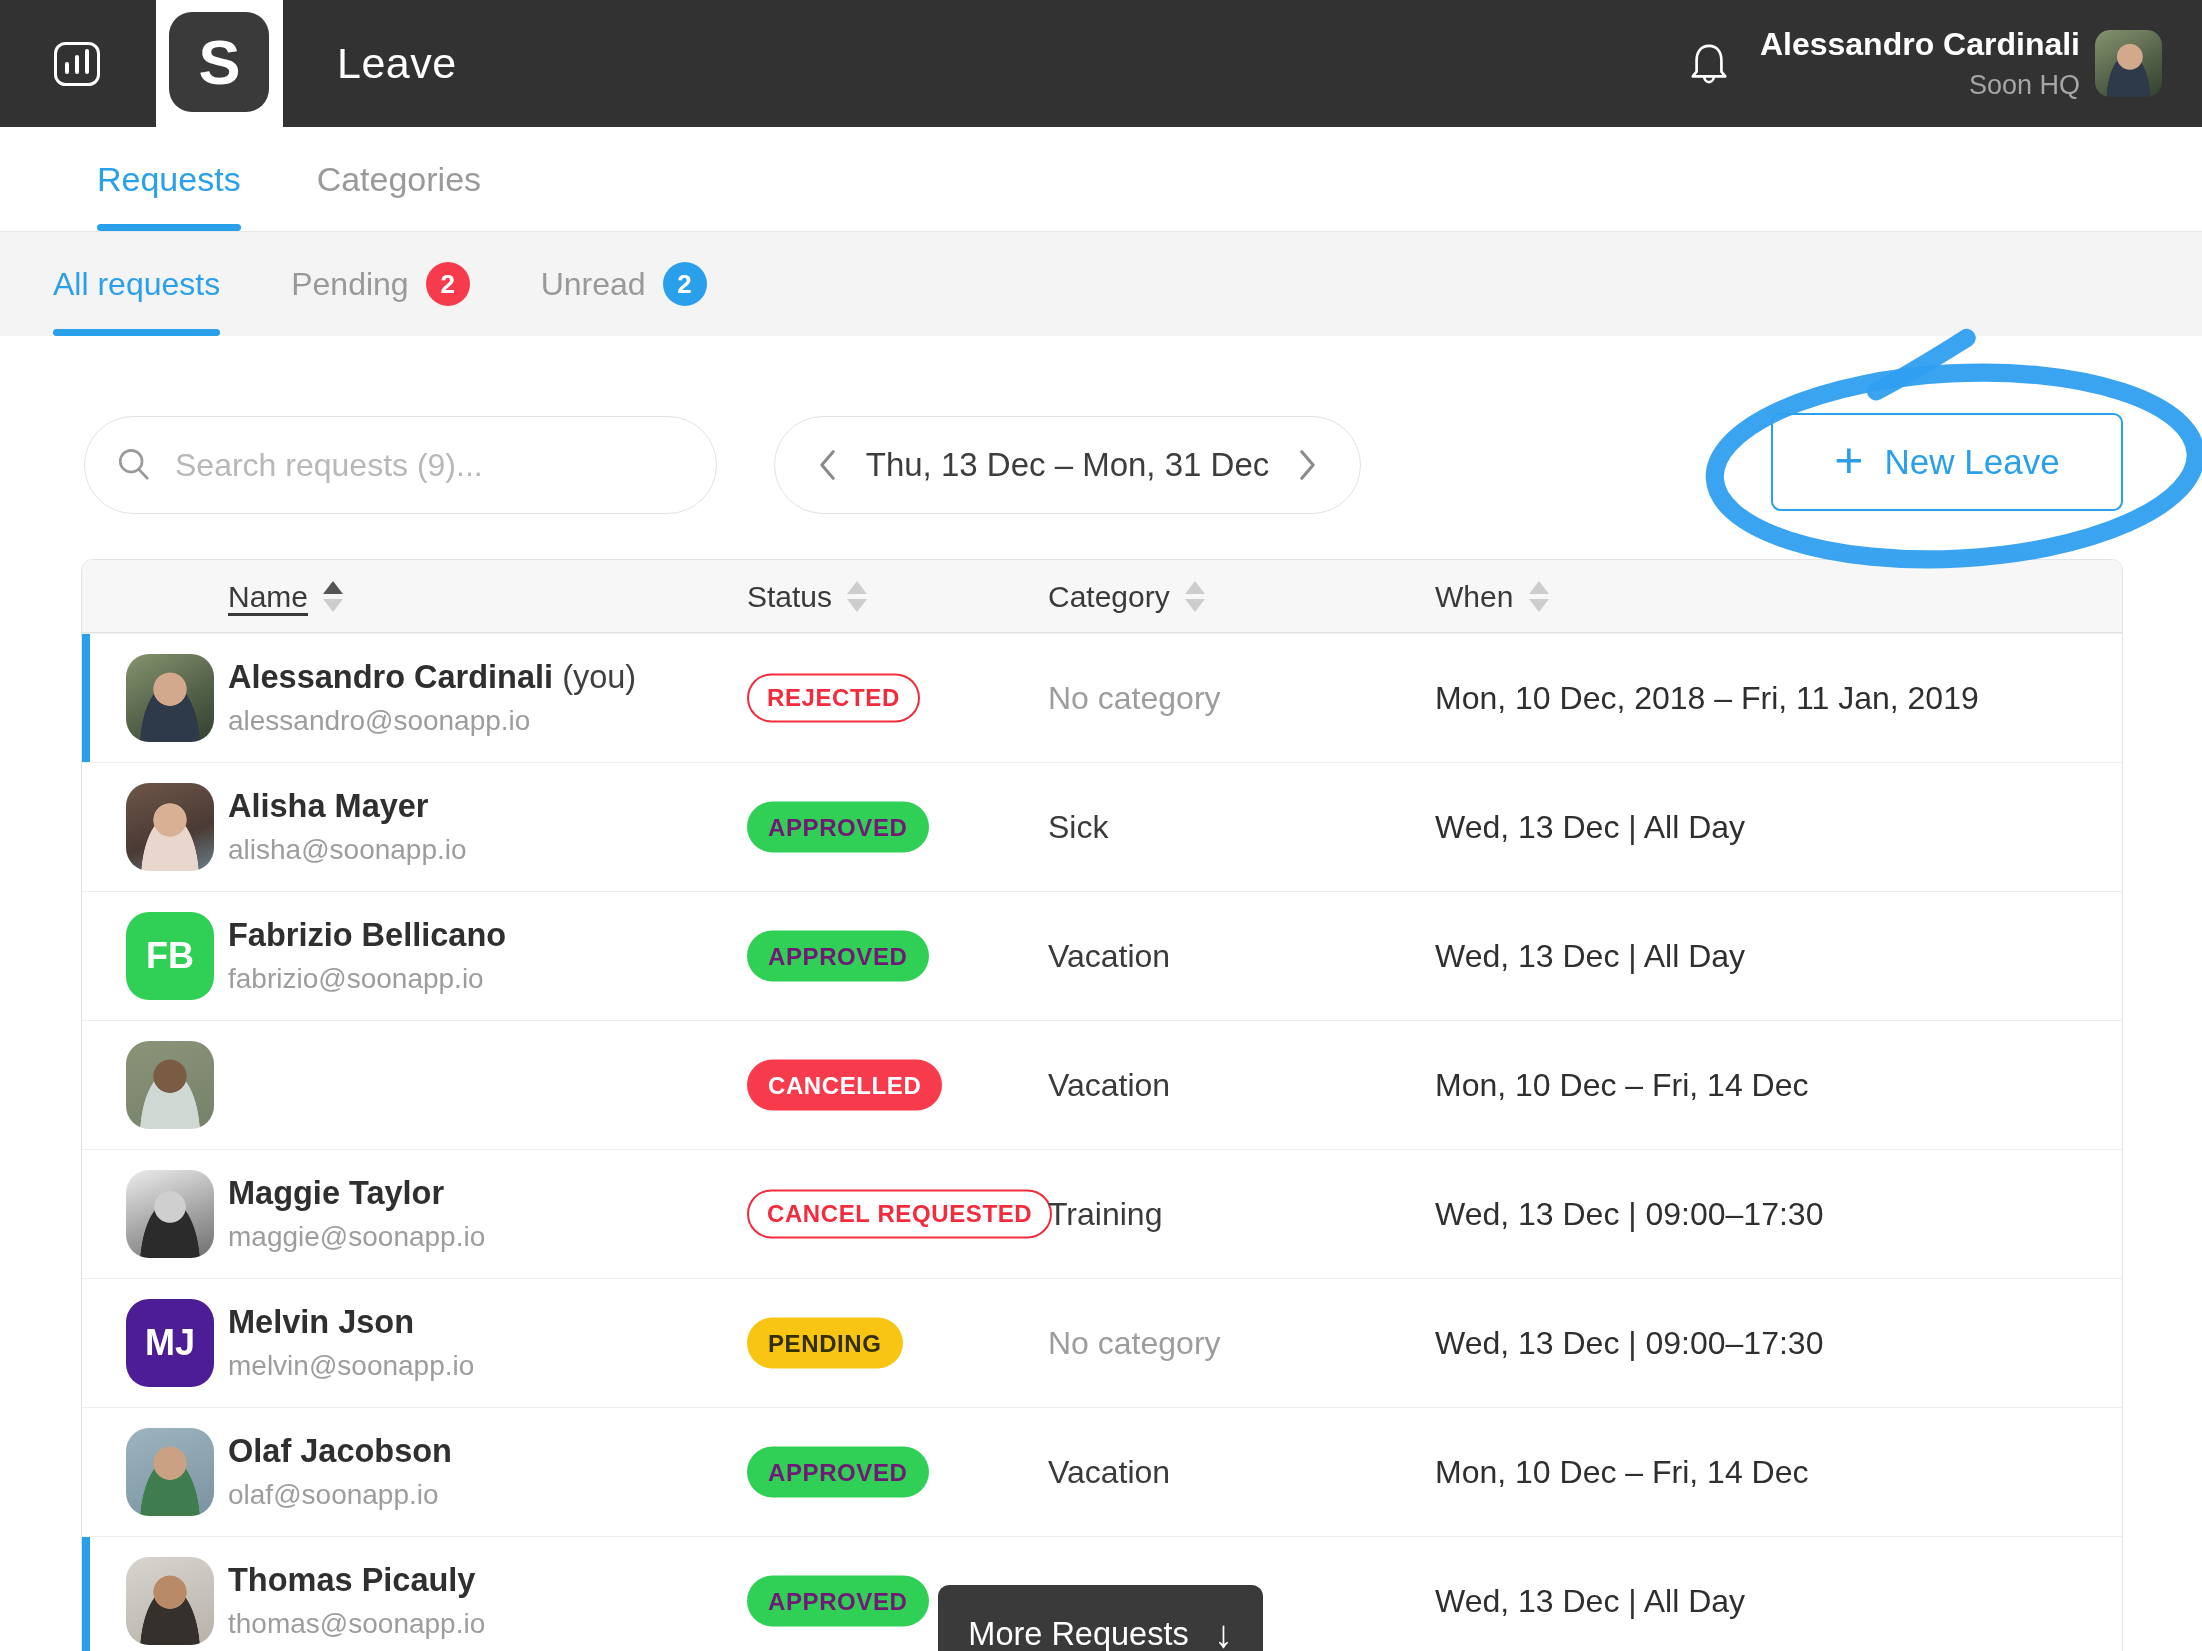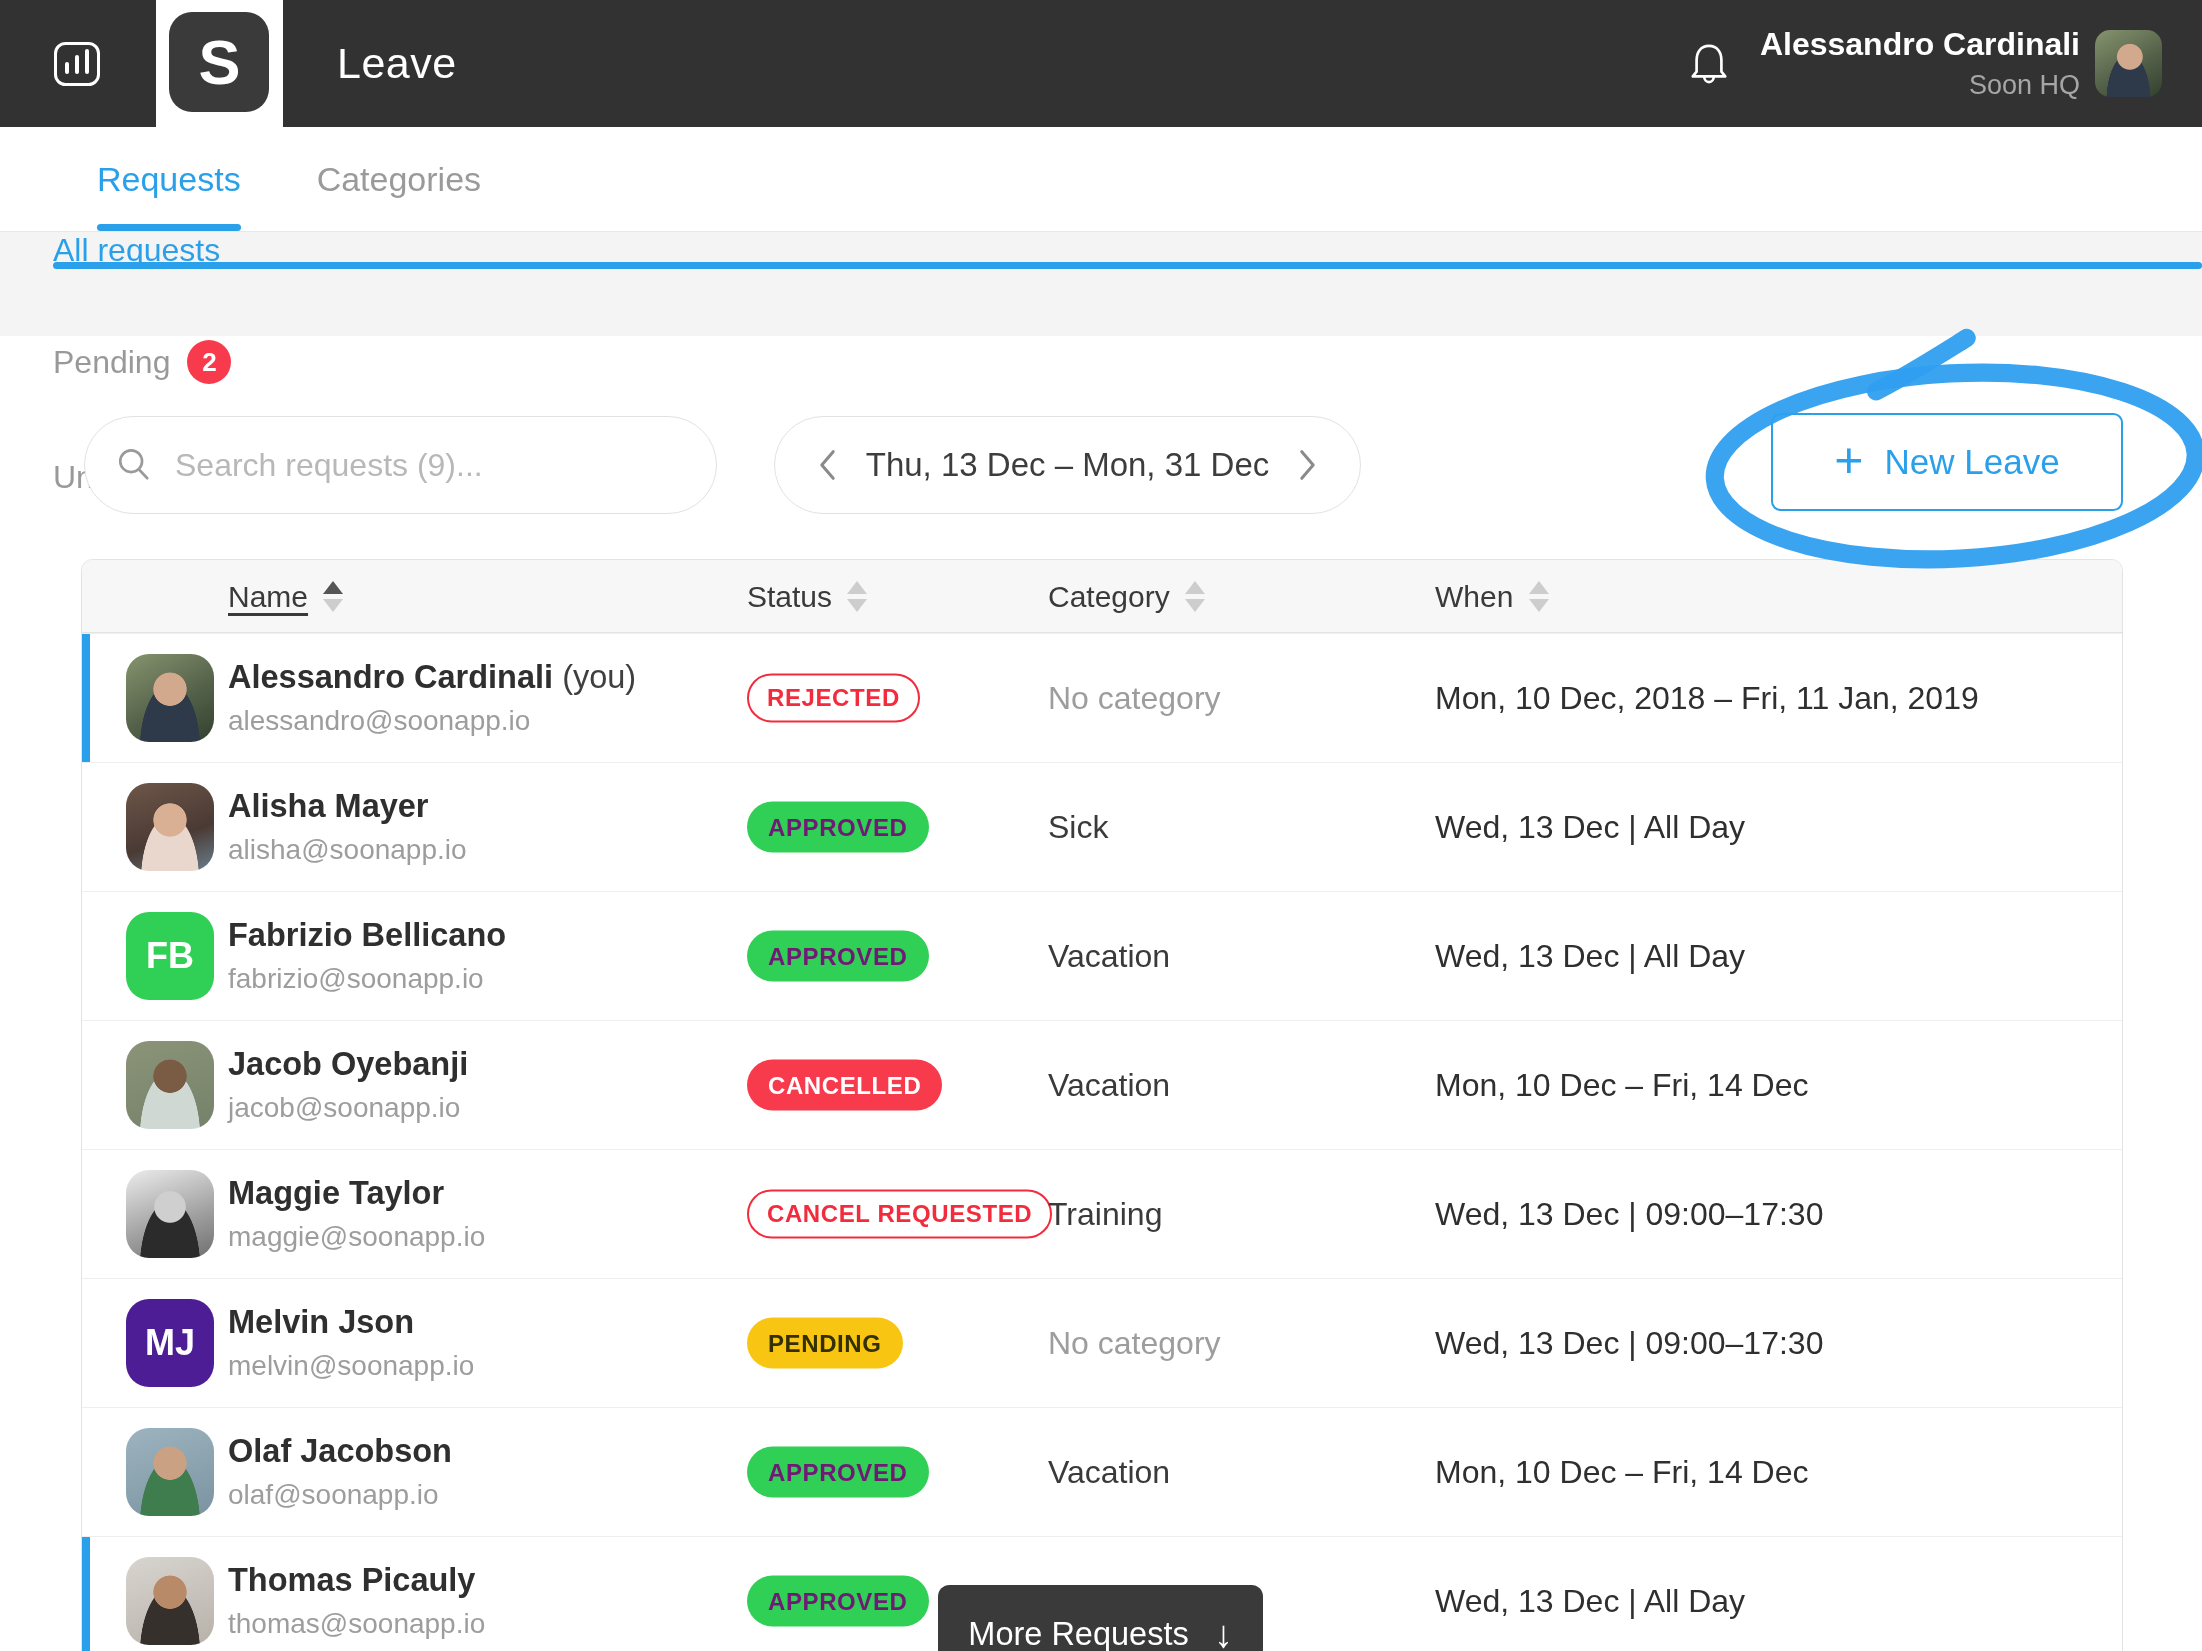--- a/index.html
+++ b/index.html
@@ -24,21 +24,21 @@
                 radial-gradient(ellipse at 50% 105%, #2e3a4a 0 46%, rgba(0,0,0,0) 47%),
                 linear-gradient(150deg,#87946f 0%,#55624a 55%,#31402f 100%); }
 
   
   .tabrow { height:104px; display:flex; align-items:stretch; padding-left:53px; gap:76px; background:#fff;margin-left:44px; }
   .tab { display:flex; align-items:center; font-size:34px; position:relative; cursor:pointer; }
   .tab.active { color:#2aa0ea; }
   .tab.active::after { content:""; position:absolute; left:0; right:0; bottom:0; height:6.7px; background:#2aa0ea; border-radius:3.8px; }
   .tab.inactive { color:#9a9a9a; }
 
-  .subtabs { height:105px; background:#f4f4f4; border-top:1.9px solid #e8e8e8; display:flex; align-items:stretch; padding-left:53px; gap:71px;flex-direction:column; }
+  .subtabs { height:105px; background:#f4f4f4; border-top:1.9px solid #e8e8e8; display:flex; align-items:stretch; padding-left:53px; gap:71px; }
   .subtab { display:flex; align-items:center; gap:17px; font-size:32px; color:#999; position:relative; cursor:pointer; }
   .subtab.active { color:#2aa0ea; }
   .subtab.active::after { content:""; position:absolute; left:0; right:0; bottom:0; height:6.7px; background:#2aa0ea; border-radius:3.8px; }
   .badge { width:44px; height:44px; border-radius:50%; display:flex; align-items:center; justify-content:center; color:#fff; font-size:26px; font-weight:700; }
   .badge.red  { background:#f83b4c; }
   .badge.blue { background:#2aa0ea; }
 
   
   .search-box { position:absolute; left:84px; top:416px; width:633px; height:98px; border:1.9px solid #e2e2e2; border-radius:50px; background:#fff; display:flex; align-items:center; padding:0 31px; gap:23px; }
   .search-box input { border:none; outline:none; flex:1; font-family:"Liberation Sans",sans-serif; font-size:32px; color:#555; background:transparent; }
@@ -239,24 +239,20 @@
         <div class="nm"><span>Fabrizio Bellicano</span></div>
         <div class="em">fabrizio@soonapp.io</div>
       </div>
       <div class="pill solid-green">APPROVED</div>
       <div class="cell-cat">Vacation</div>
       <div class="cell-when">Wed, 13 Dec | All Day</div>
     </div>
 
     <div class="row">
       <div class="avatar av4"></div>
-      <div class="cell-name">
-        <div class="nm"><span>Jacob Oyebanji</span></div>
-        <div class="em">jacob@soonapp.io</div>
-      </div>
       <div class="pill solid-red">CANCELLED</div>
       <div class="cell-cat">Vacation</div>
       <div class="cell-when">Mon, 10 Dec – Fri, 14 Dec</div>
     </div>
 
     <div class="row">
       <div class="avatar av5"></div>
       <div class="cell-name">
         <div class="nm"><span>Maggie Taylor</span></div>
         <div class="em">maggie@soonapp.io</div>

